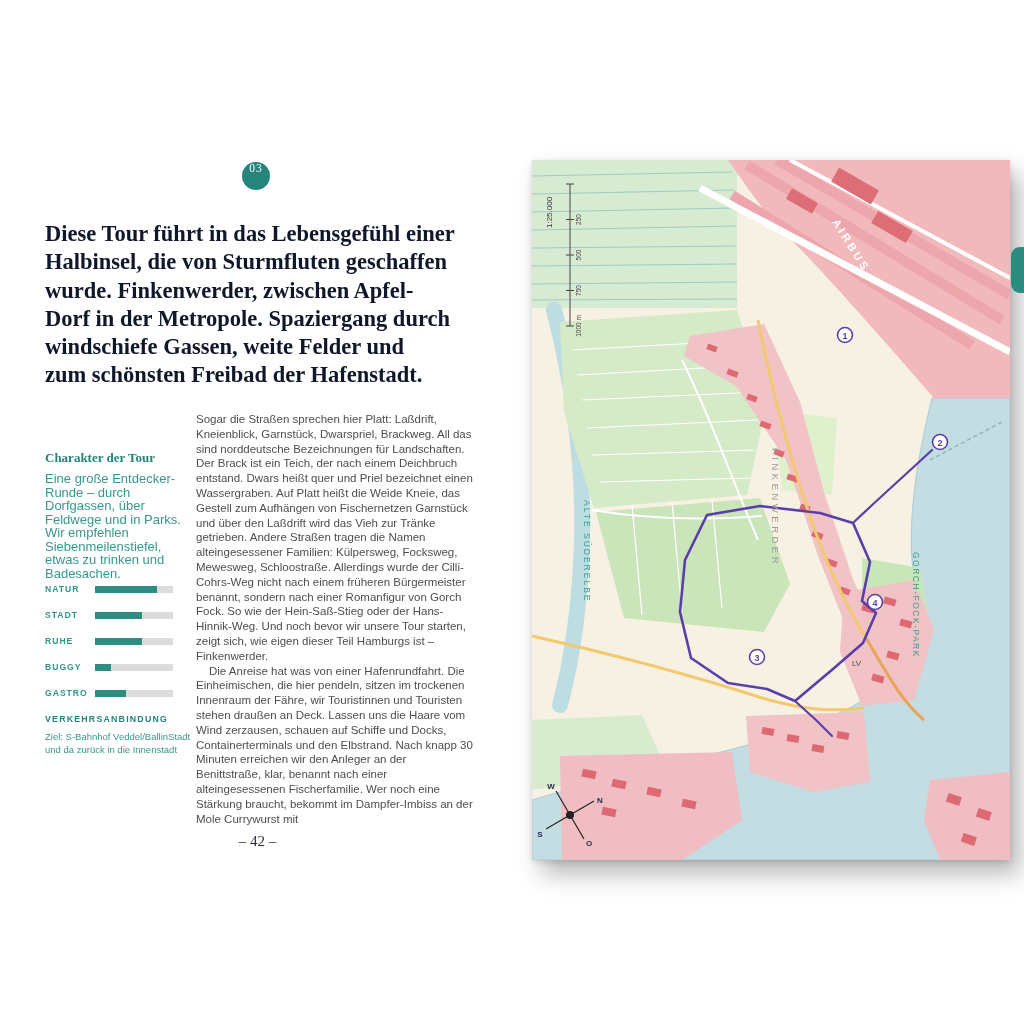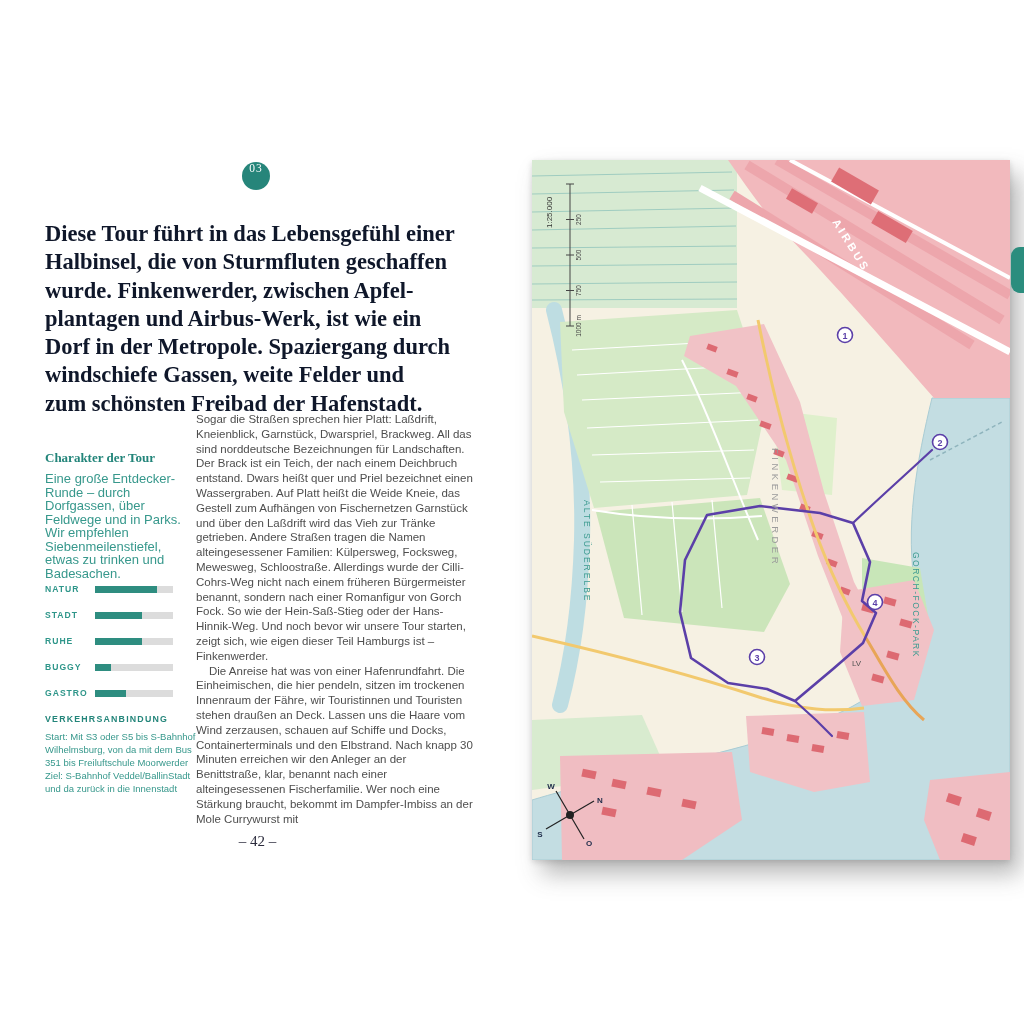--- a/index.html
+++ b/index.html
@@ -51,21 +51,20 @@
 <body>
 
 <div class="badge">
   <span>03</span>
 </div>
 
 <div class="headline">
   <div>Diese Tour führt in das Lebensgefühl einer</div>
   <div>Halbinsel, die von Sturmfluten geschaffen</div>
   <div>wurde. Finkenwerder, zwischen Apfel-</div>
-  <div>plantagen und Airbus-Werk, ist wie ein</div>
   <div>Dorf in der Metropole.  Spaziergang durch</div>
   <div>windschiefe Gassen, weite Felder und</div>
   <div>zum schönsten Freibad der Hafenstadt.</div>
 </div>
 
 <div class="sidebar">
   <div class="char-title">Charakter der Tour</div>
   <div class="char-text">Eine große Entdecker-Runde – durch Dorfgassen, über Feldwege und in Parks. Wir empfehlen Siebenmeilenstiefel, etwas zu trinken und Badesachen.</div>
 </div>
 
@@ -98,21 +97,20 @@
     <span class="rating-label">GASTRO</span>
     <span class="rating-bar">
         <span class="bar-fill" style="width: 40%;"></span>
       </span>
   </div>
 </div>
 
 <div class="transport">
   <div class="transport-title">VERKEHRSANBINDUNG</div>
   <div class="transport-text">
-    <div>Start: Mit S3 oder S5 bis S-Bahnhof Wilhelmsburg, von da mit dem Bus 351 bis Freiluftschule Moorwerder</div>
     <div>Ziel: S-Bahnhof Veddel/BallinStadt und da zurück in die Innenstadt</div>
   </div>
 </div>
 
 <div class="bodycol">
   <p>Sogar die Straßen sprechen hier Platt: Laßdrift, Kneienblick, Garnstück, Dwarspriel, Brackweg. All das sind norddeutsche Bezeichnungen für Landschaften. Der Brack ist ein Teich, der nach einem Deichbruch entstand. Dwars heißt quer und Priel bezeichnet einen Wassergraben. Auf Platt heißt die Weide Kneie, das Gestell zum Aufhängen von Fischernetzen Garnstück und über den Laßdrift wird das Vieh zur Tränke getrieben. Andere Straßen tragen die Namen alteingesessener Familien: Külpersweg, Focksweg, Mewesweg, Schloostraße. Allerdings wurde der Cilli-Cohrs-Weg nicht nach einem früheren Bürgermeister benannt, sondern nach einer Romanfigur von Gorch Fock. So wie der Hein-Saß-Stieg oder der Hans-Hinnik-Weg. Und noch bevor wir unsere Tour starten, zeigt sich, wie eigen dieser Teil Hamburgs ist – Finkenwerder.</p>
   <p>Die Anreise hat was von einer Hafenrundfahrt. Die Einheimischen, die hier pendeln, sitzen im trockenen Innenraum der Fähre, wir Touristinnen und Touristen stehen draußen an Deck. Lassen uns die Haare vom Wind zerzausen, schauen auf Schiffe und Docks, Containerterminals und den Elbstrand. Nach knapp 30 Minuten erreichen wir den Anleger an der Benittstraße, klar, benannt nach einer alteingesessenen Fischerfamilie. Wer noch eine Stärkung braucht, bekommt im Dampfer-Imbiss an der Mole Currywurst mit</p>
 </div>
 
 <div class="pagenum">– 42 –</div>

